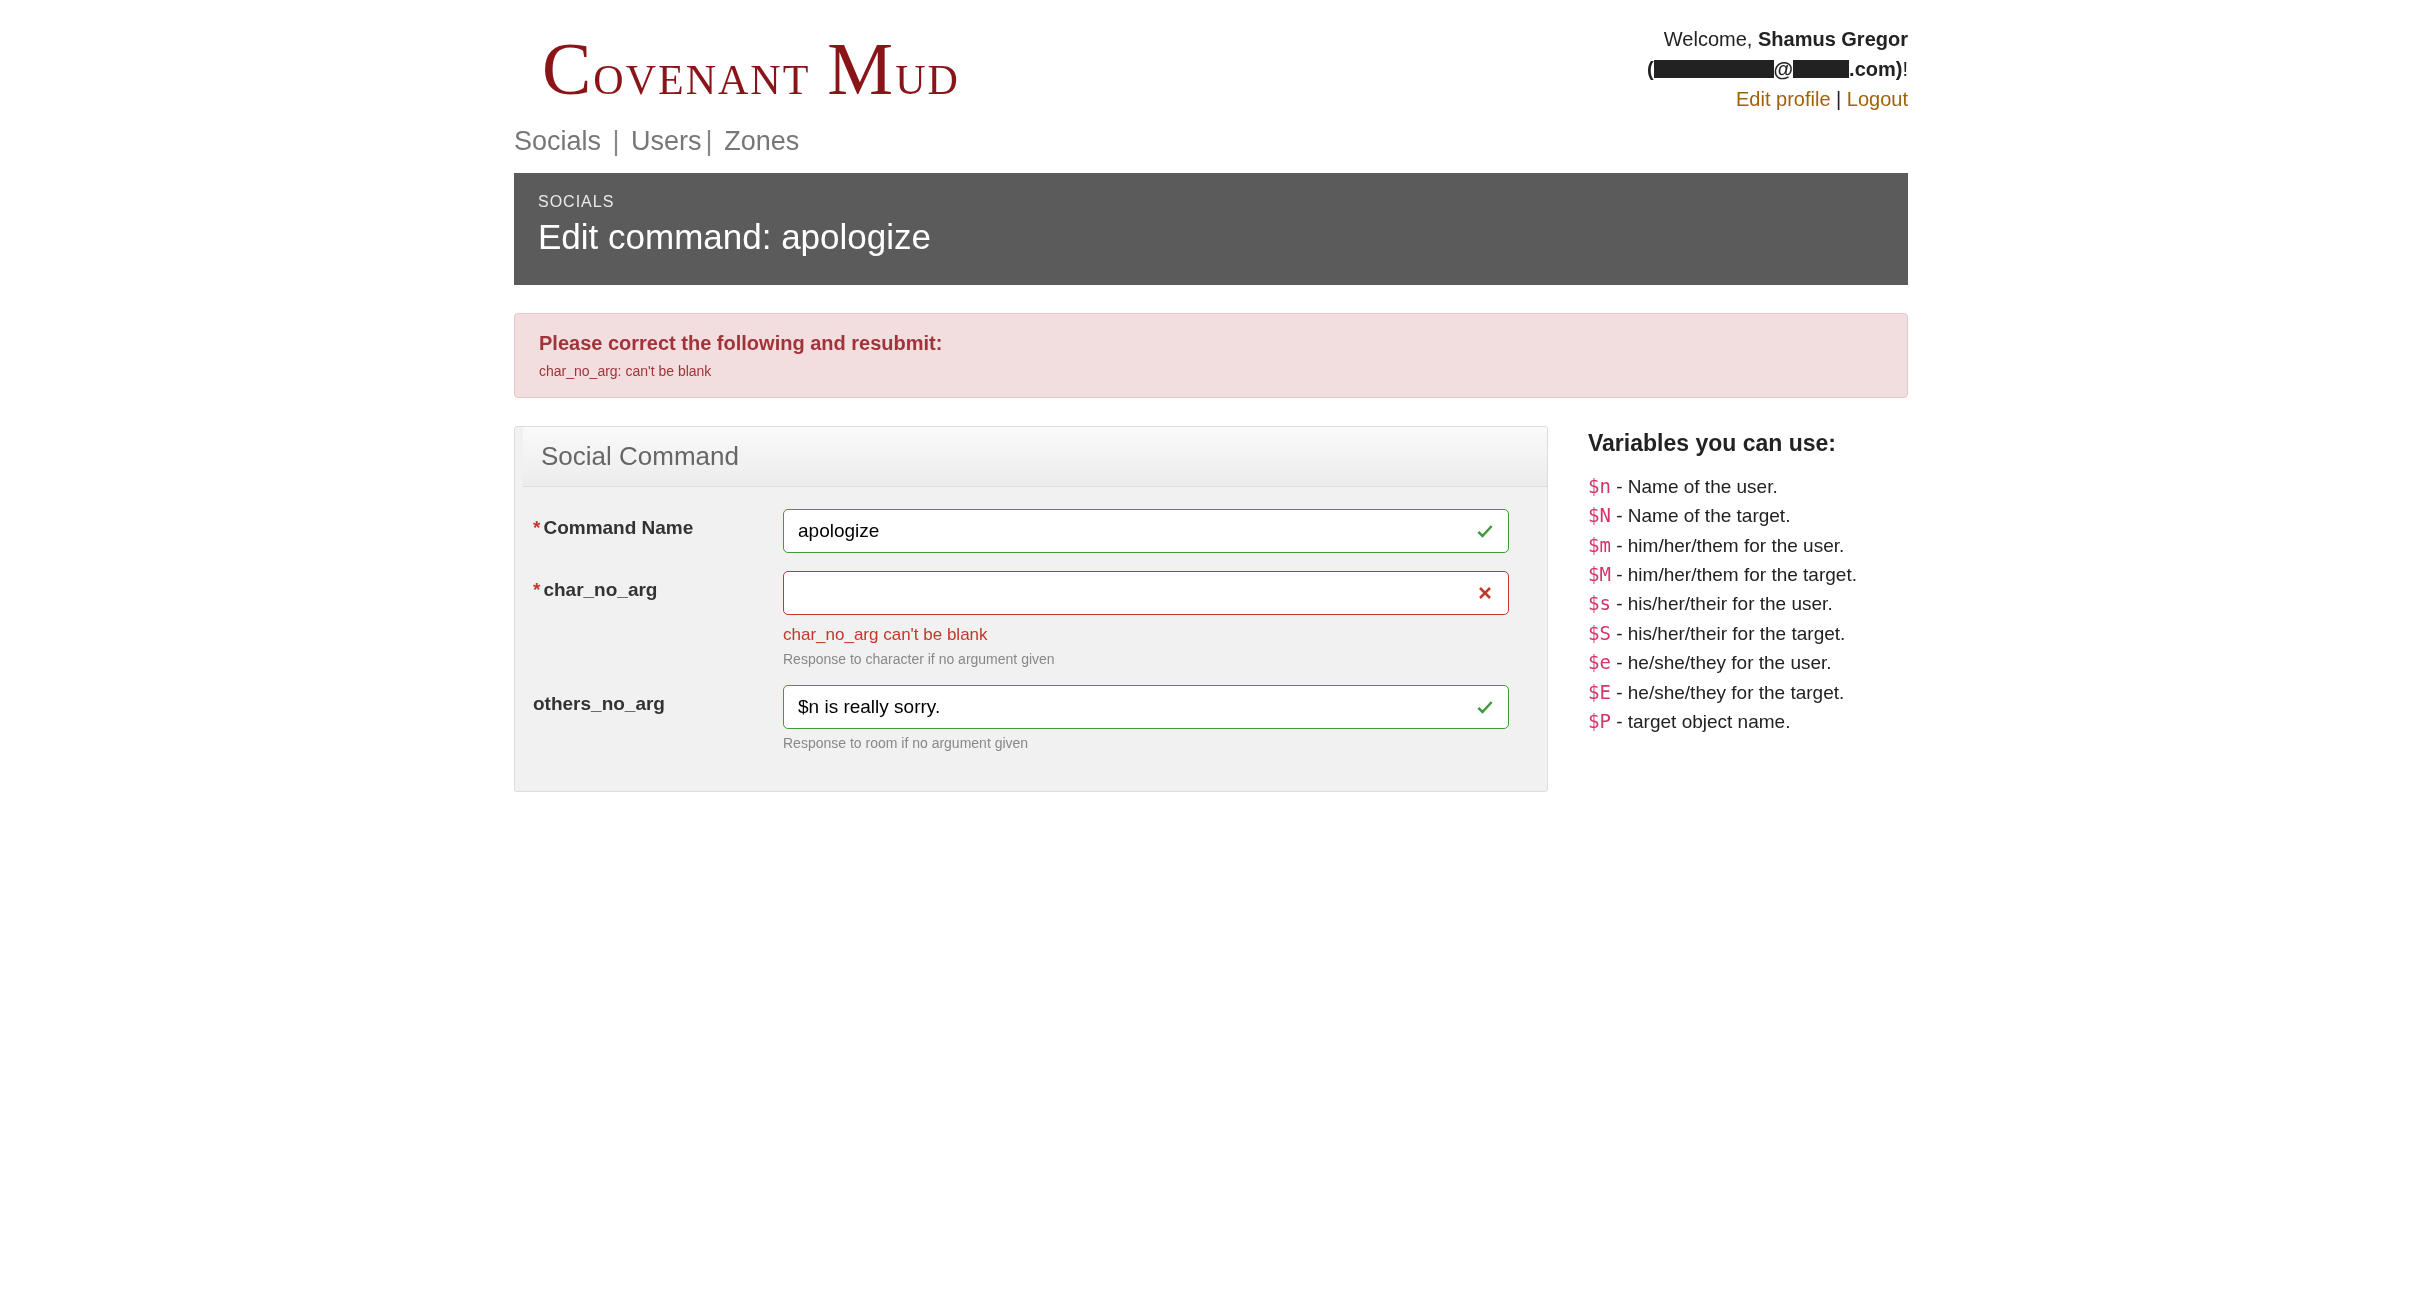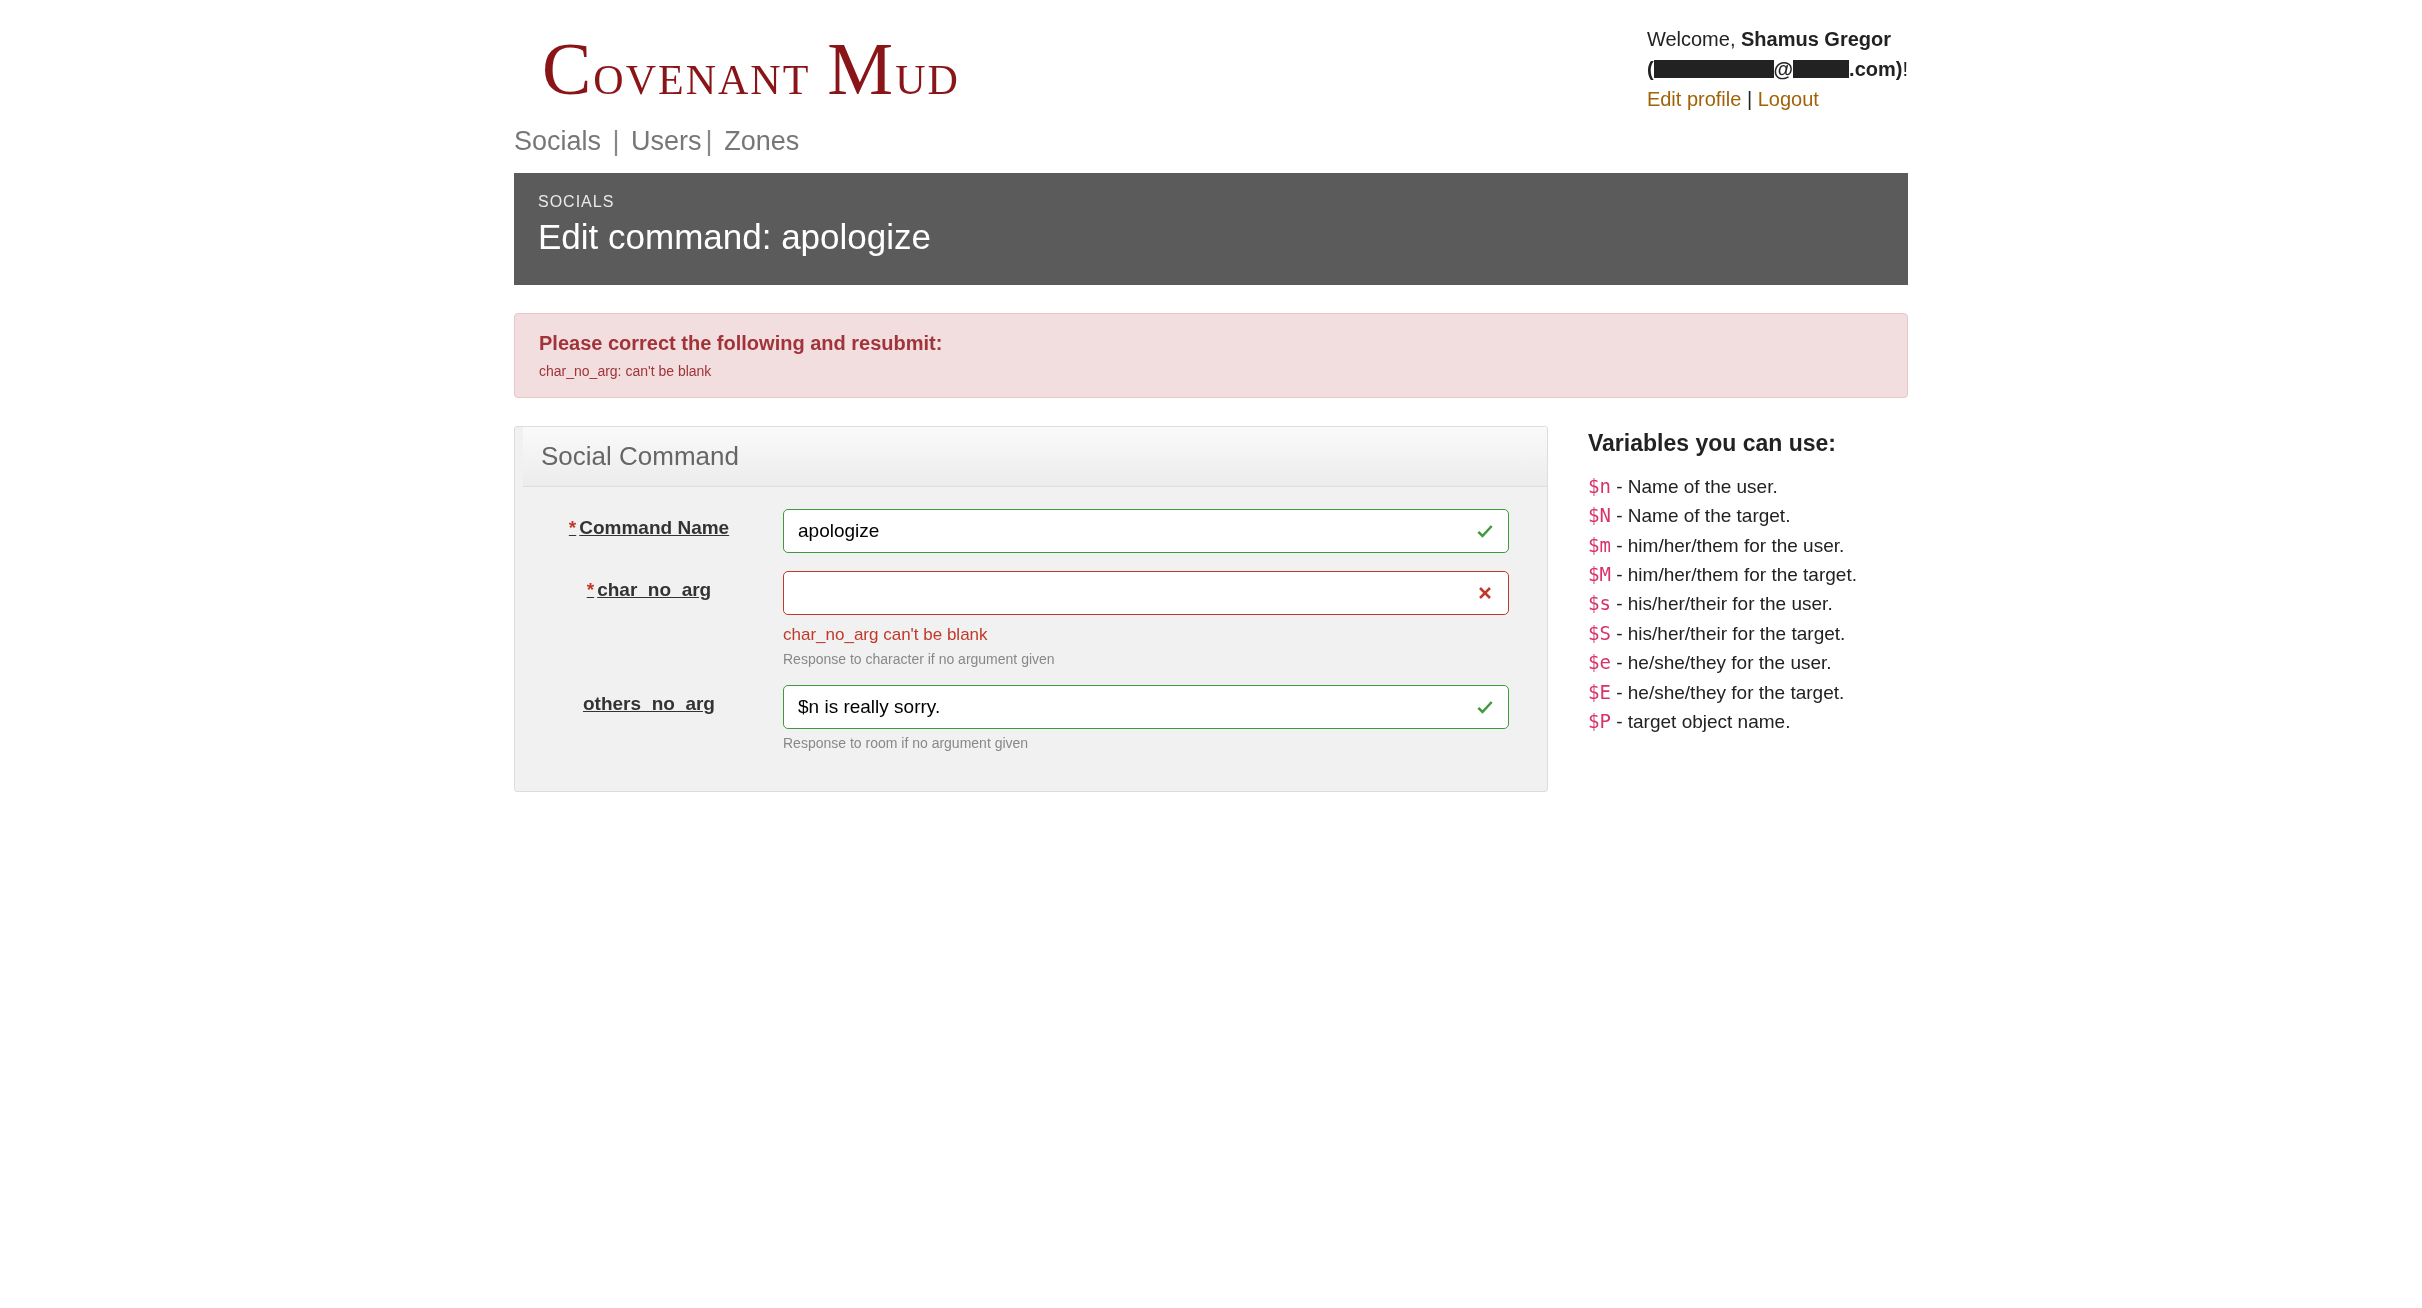--- a/index.html
+++ b/index.html
@@ -26,21 +26,21 @@
     font-variant: small-caps;
     font-weight: 500;
     font-size: 60px;
     letter-spacing: 2px;
     line-height: 1;
     padding: 10px 0 14px 28px;
     margin-top: 6px;
   }
   .logo .big { font-size: 74px; }
   .userbox {
-    text-align: left;
+    text-align: right;
     font-size: 20px;
     color: #222;
     line-height: 1.5;
     padding-top: 8px;
   }
   .userbox a { color: #a16207; text-decoration: none; }
   .redact { display:inline-block; background:#222; height:0.9em; vertical-align:-0.08em; }
   .nav {
     padding: 6px 0 10px 0;
     font-size: 27px;
@@ -100,27 +100,26 @@
     color: #666;
   }
   .panel-body { padding: 22px 10px 22px 10px; }
   .row {
     display: flex;
     align-items: flex-start;
     margin-bottom: 18px;
   }
   .lbl {
     width: 250px;
-    text-align: center;
+    text-align: left;
     padding-right: 18px;
     padding-top: 8px;
     font-weight: 700;
     color: #333;
     font-size: 19px;
-    text-decoration: underline;
   }
   .lbl .req { color: #c0392b; margin-right: 3px; }
   .fieldwrap { flex: 1; padding-right: 28px; }
   .input {
     width: 100%;
     height: 44px;
     border-radius: 5px;
     padding: 0 44px 0 14px;
     font-size: 19px;
     background: #fff;

